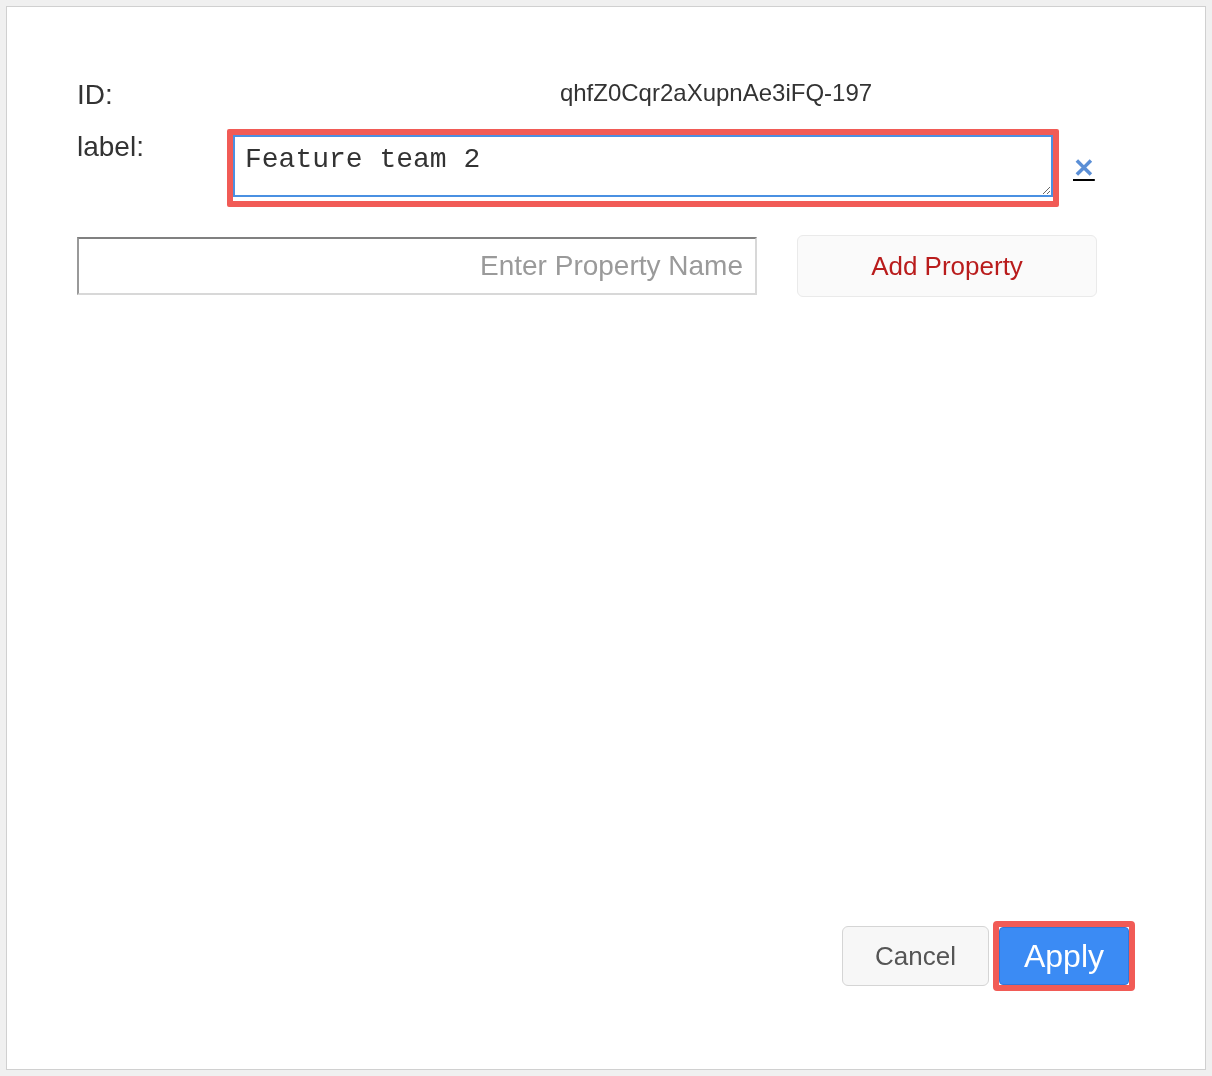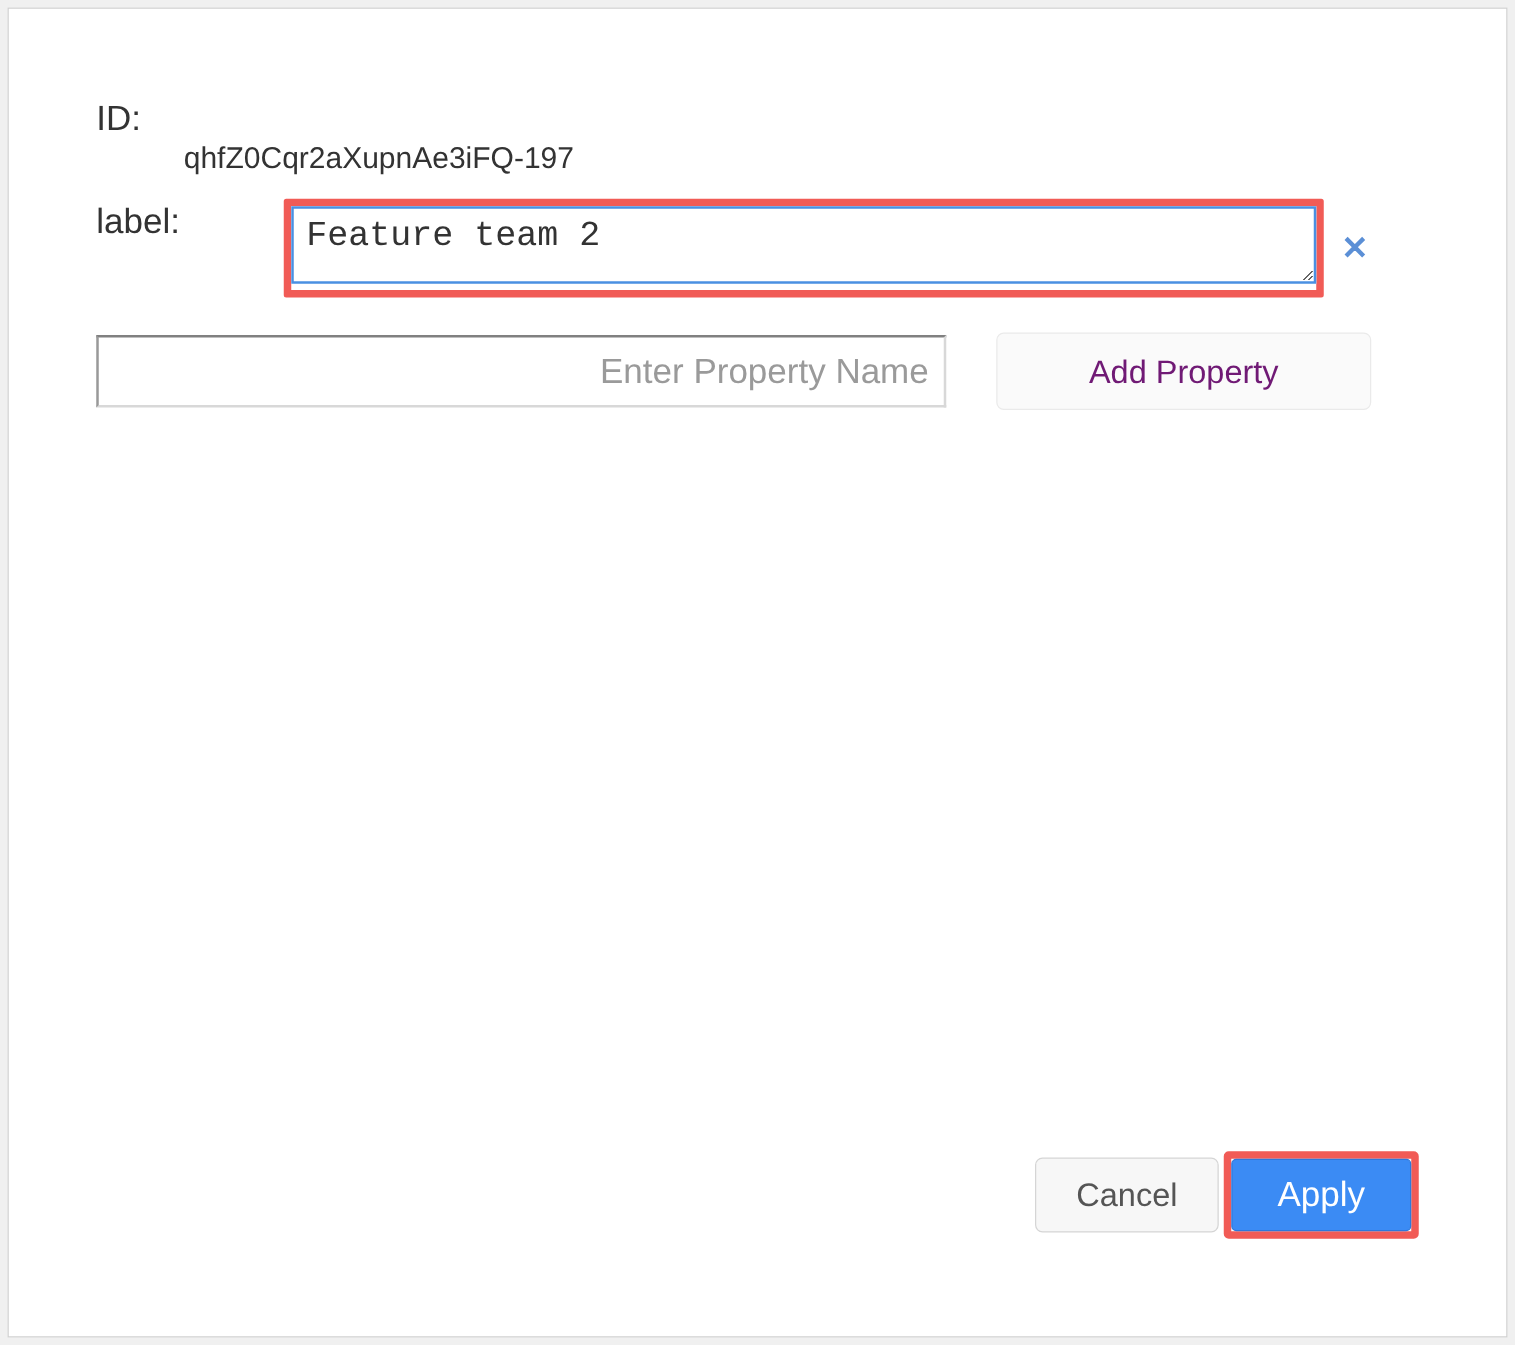--- a/index.html
+++ b/index.html
@@ -25,21 +25,20 @@
     .form-area {
       width: 100%;
     }
     .row {
       display: flex;
       align-items: flex-start;
       margin-bottom: 10px;
     }
     .row-id {
       margin-bottom: 18px;
-      flex-direction: column;
     }
     .field-label {
       width: 150px;
       font-size: 28px;
       color: #333;
       padding-top: 2px;
     }
     .id-value-cell {
       flex: 1;
       text-align: center;
@@ -51,20 +50,21 @@
     .highlight-wrap {
       border: 6px solid #f15b56;
       border-radius: 2px;
       display: inline-block;
     }
     .label-textarea-wrap {
       flex: 1;
       display: flex;
       align-items: center;
       gap: 14px;
+      text-decoration: underline;
     }
     .label-textarea {
       width: 820px;
       height: 62px;
       border: 2px solid #4a90e2;
       font-family: "Courier New", Courier, monospace;
       font-size: 28px;
       padding: 6px 10px;
       resize: both;
       outline: none;
@@ -101,21 +101,21 @@
     .property-input::placeholder {
       color: #9a9a9a;
     }
     .add-property-btn {
       width: 300px;
       height: 62px;
       background: #fafafa;
       border: 1px solid #eaeaea;
       border-radius: 6px;
       font-size: 26px;
-      color: #701a75;
+      color: #b91c1c;
       cursor: pointer;
     }
     .footer {
       position: absolute;
       bottom: 78px;
       right: 70px;
       display: flex;
       gap: 4px;
       align-items: center;
     }
@@ -128,25 +128,25 @@
       font-size: 26px;
       color: #555;
       cursor: pointer;
     }
     .apply-wrap {
       border: 6px solid #f15b56;
       border-radius: 4px;
     }
     .apply-btn {
       height: 58px;
-      padding: 0 36px;
+      padding: 0 24px;
       background: #3b8bf4;
       border: 1px solid #2f78db;
       border-radius: 4px;
-      font-size: 28px;
+      font-size: 32px;
       color: #ffffff;
       cursor: pointer;
       display: block;
     }
   </style>
 </head>
 <body>
 
 <div class="dialog">
   <div class="form-area">

